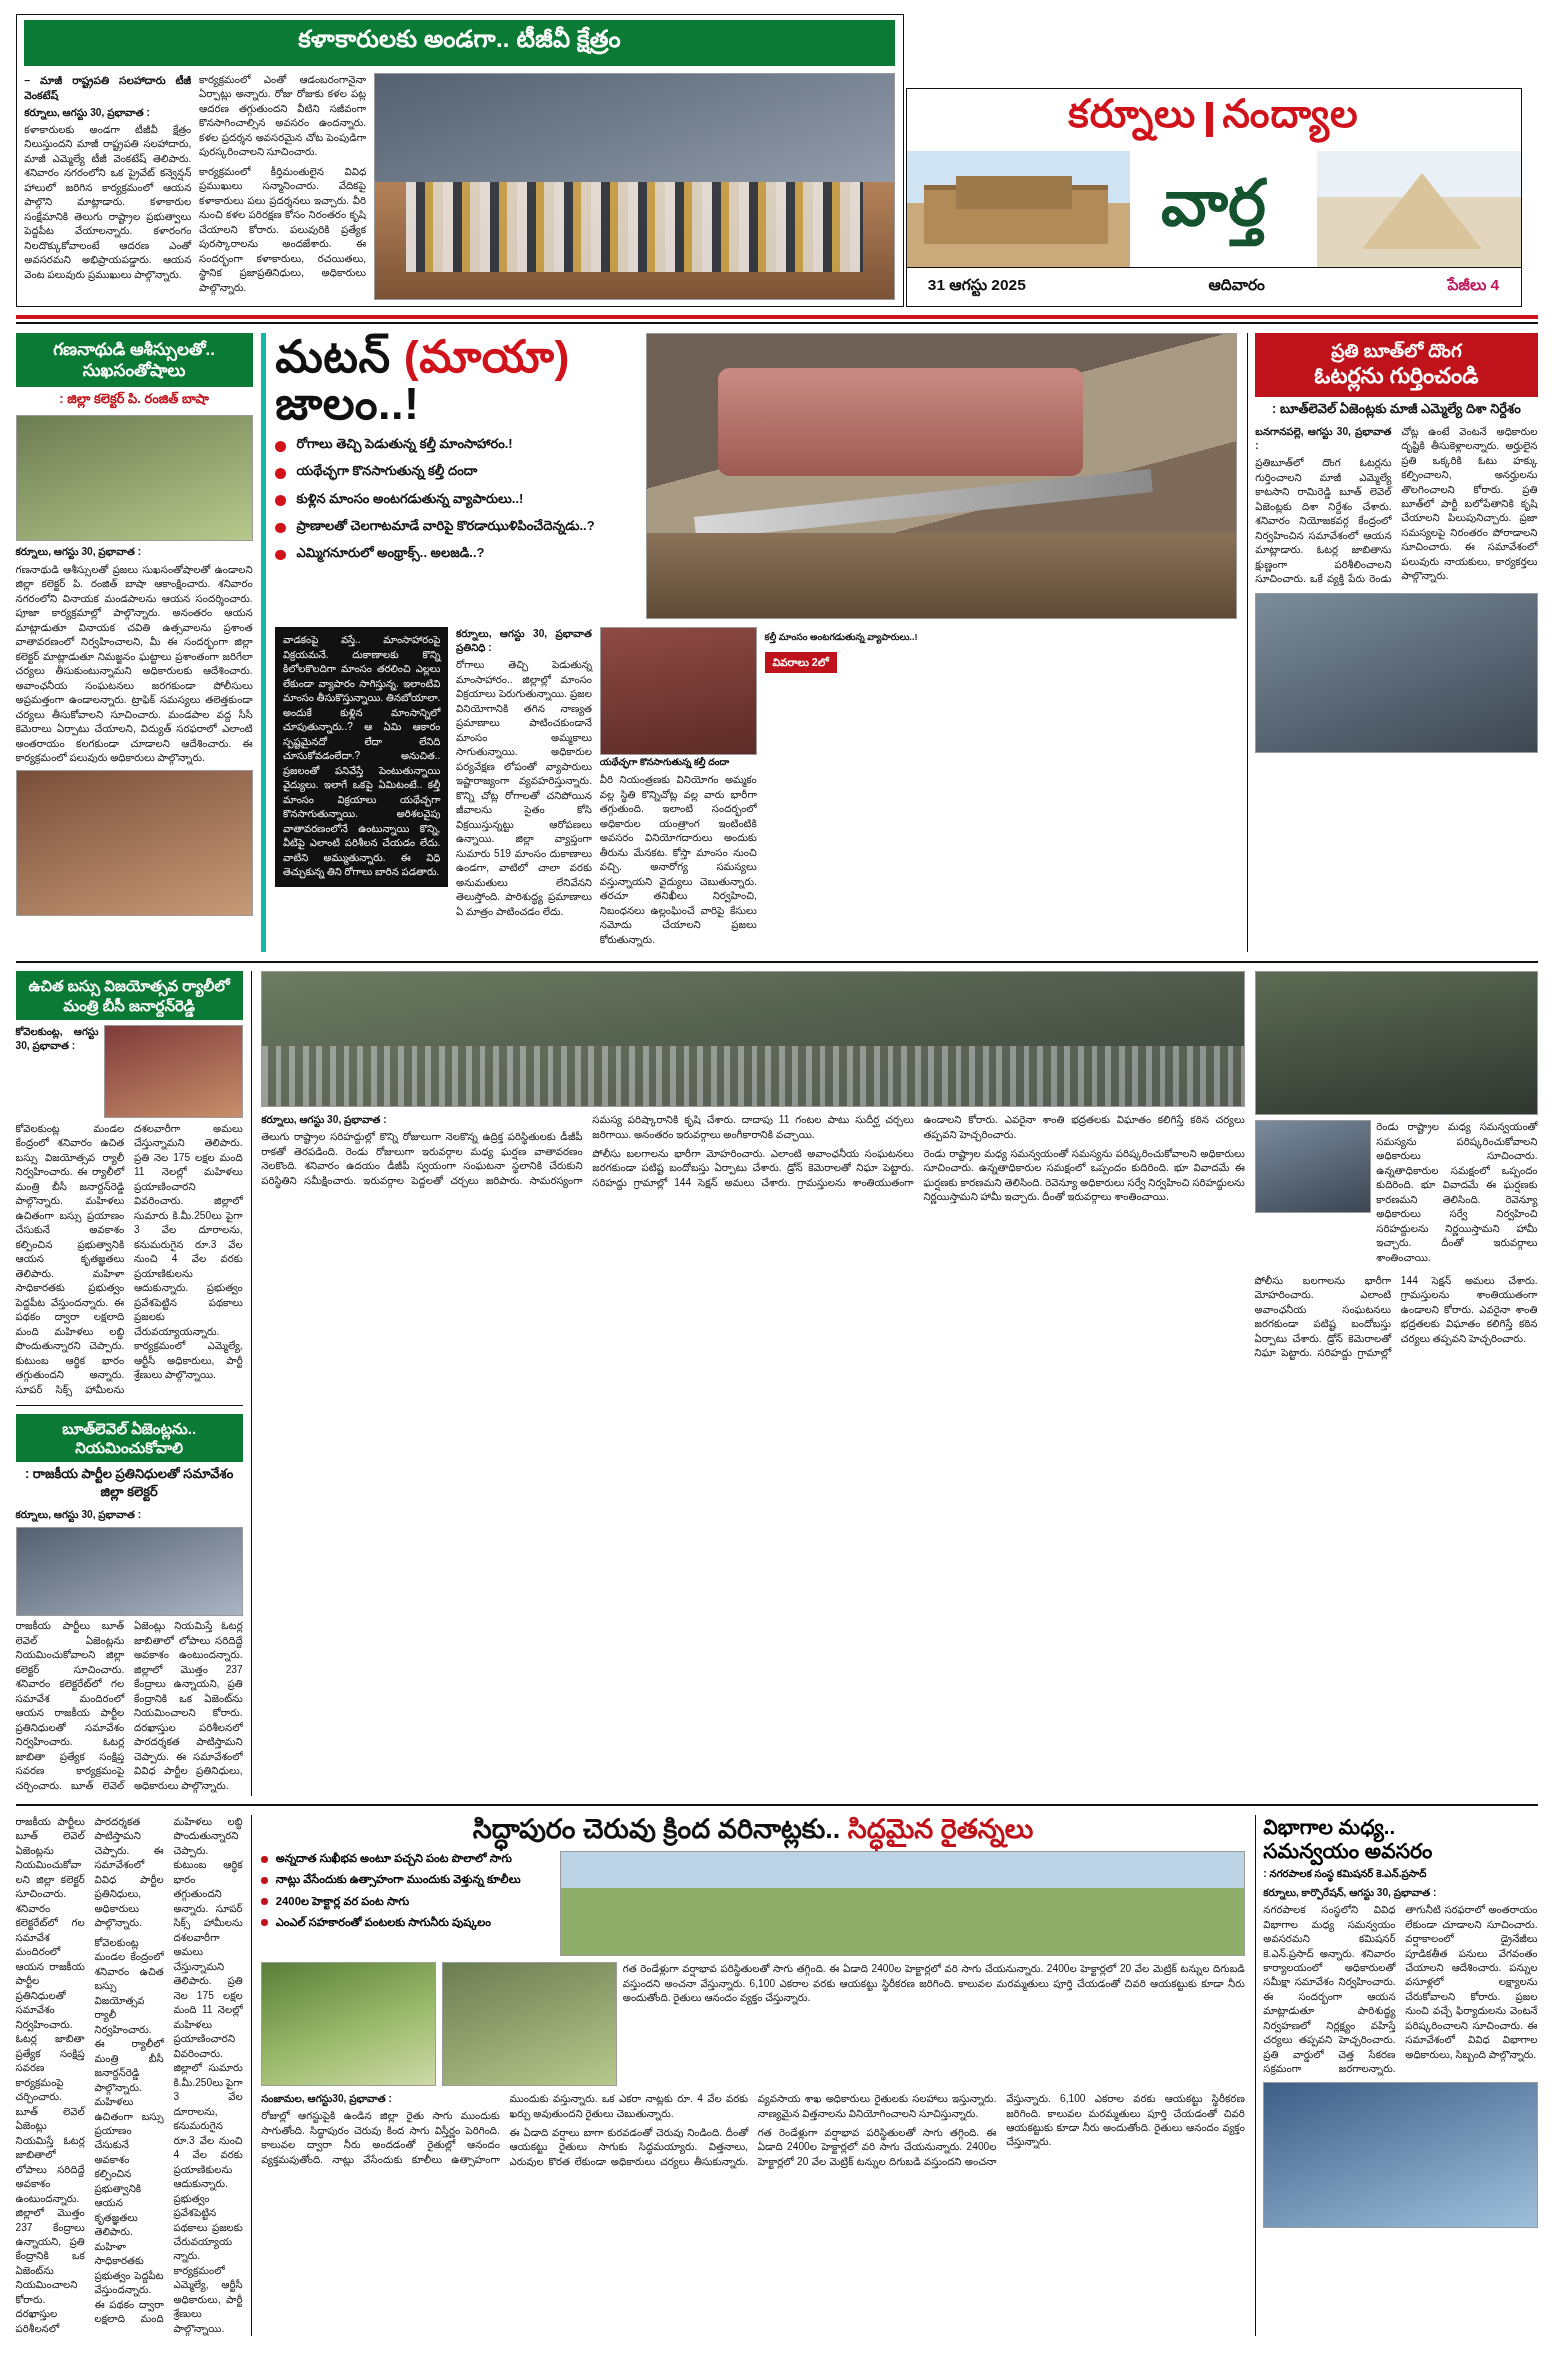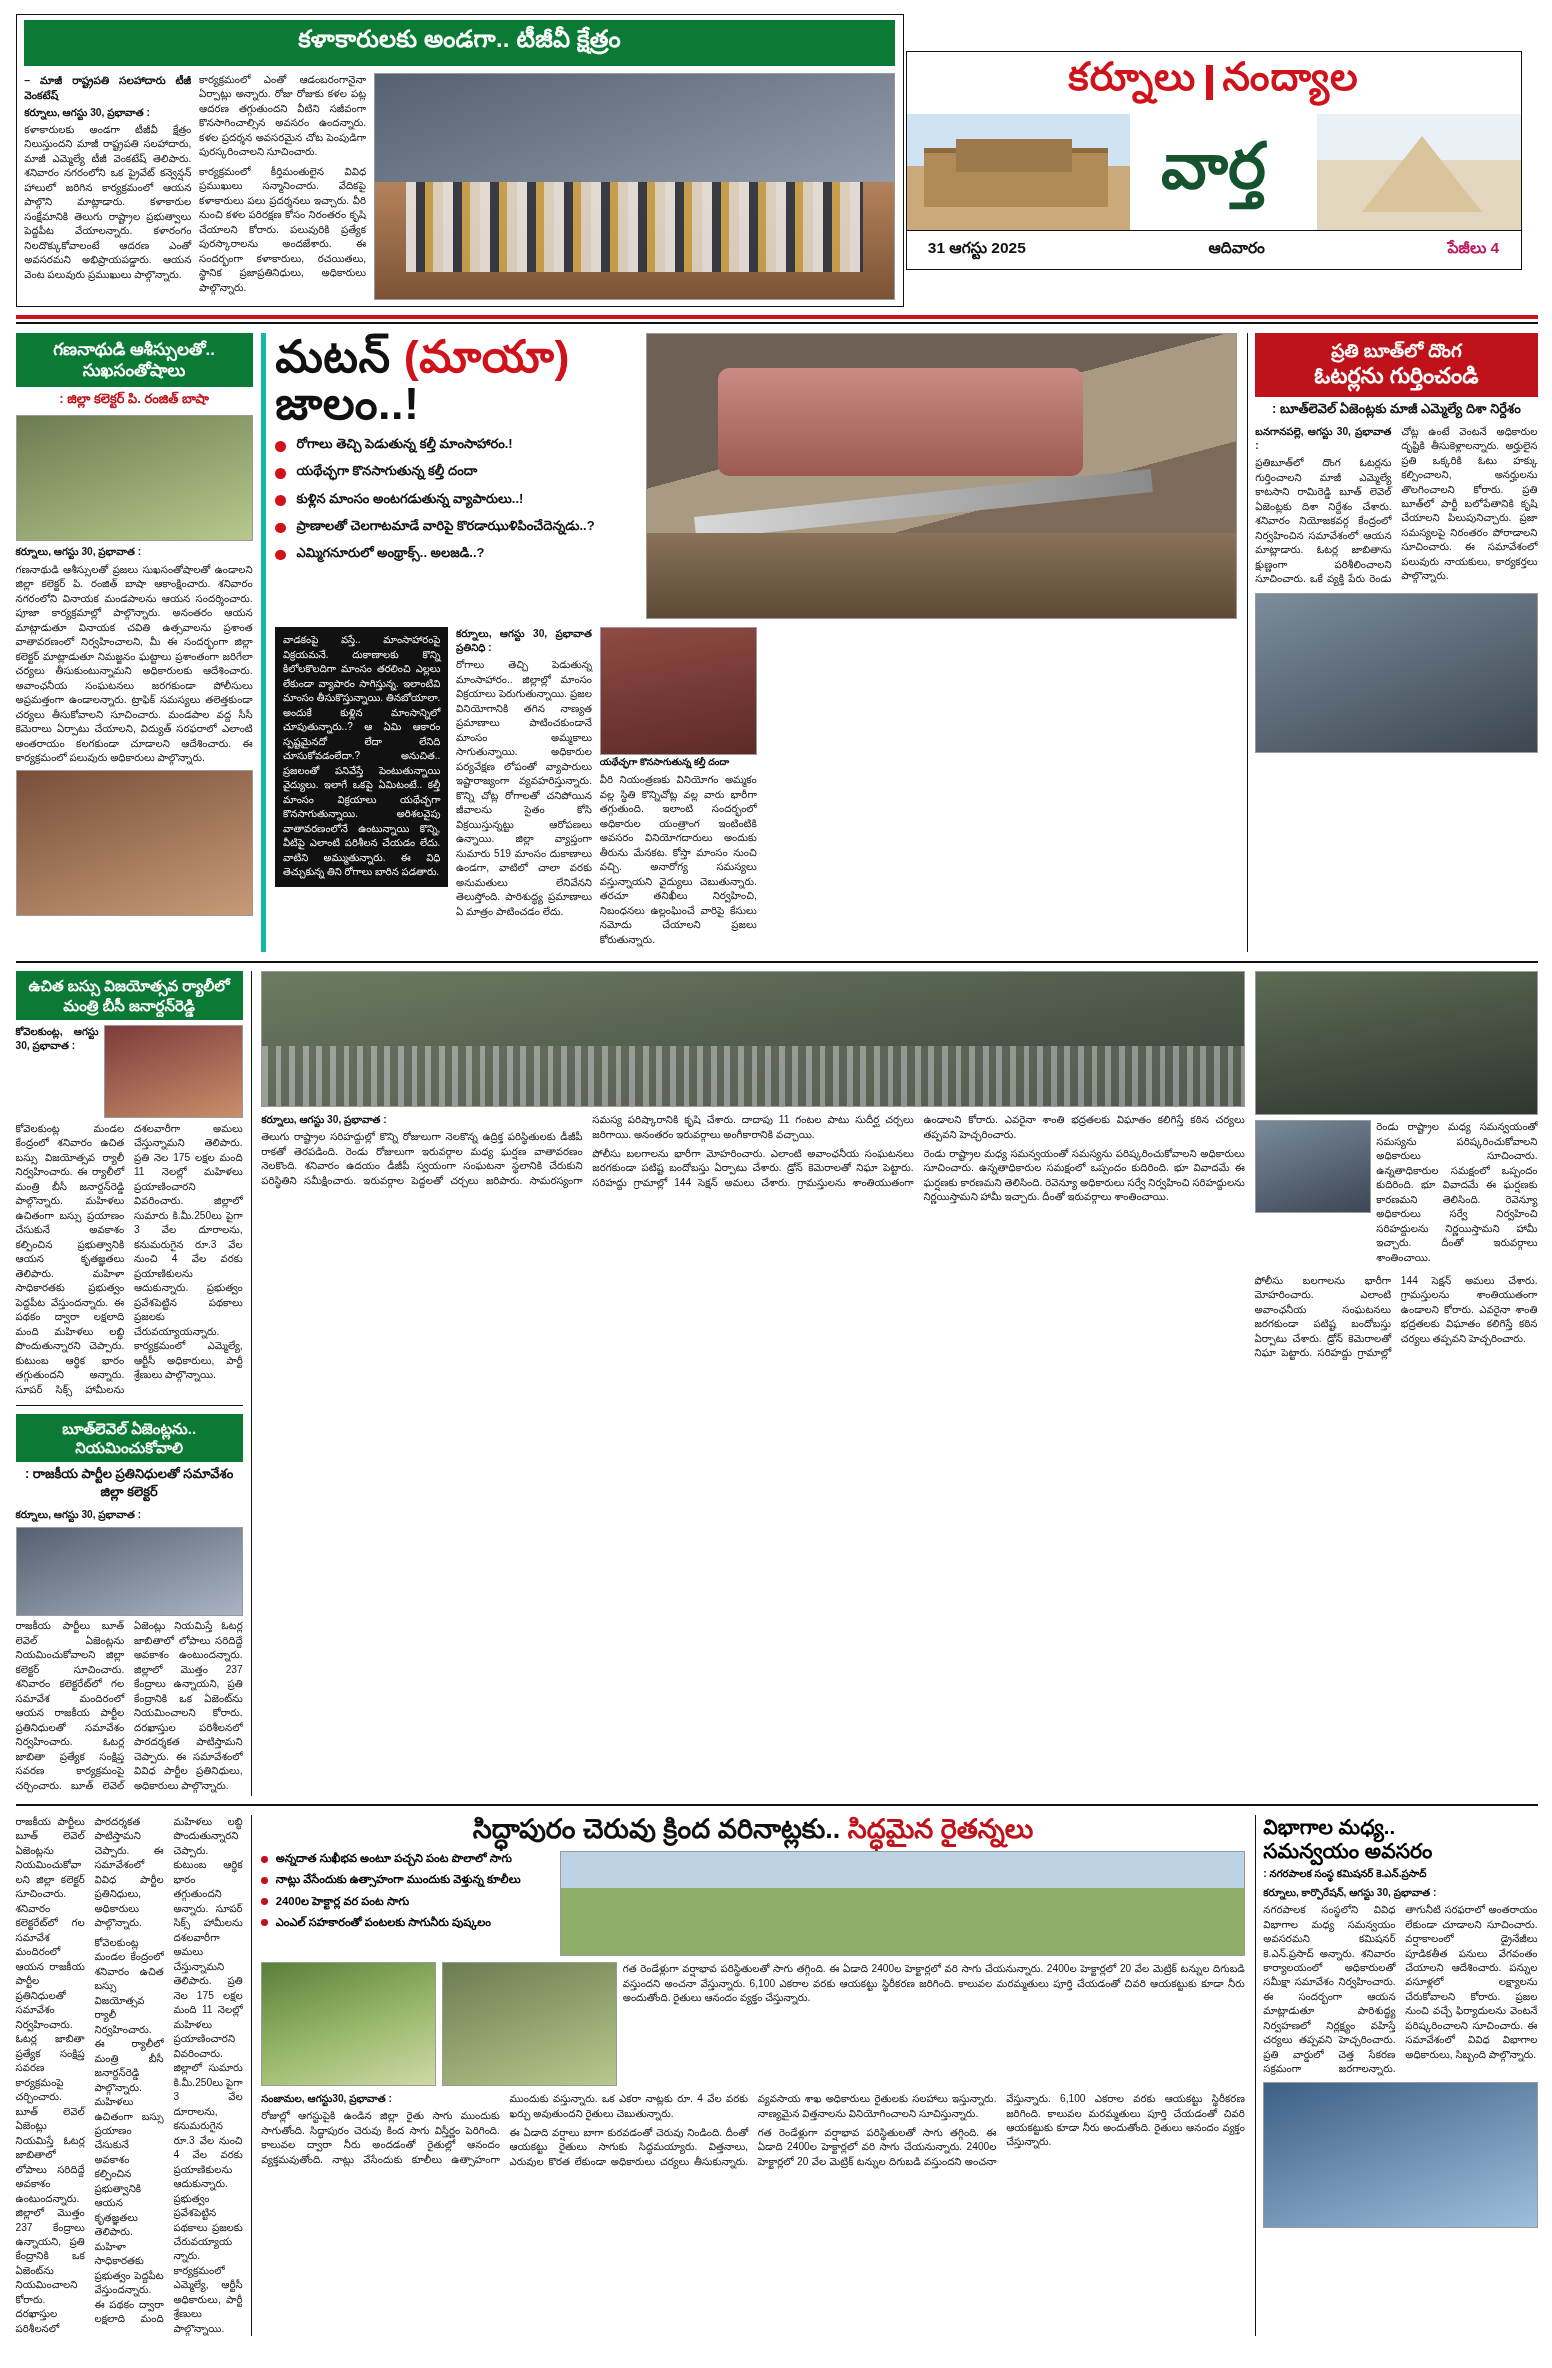--- a/index.html
+++ b/index.html
@@ -20,21 +20,21 @@
   .tel { font-family:"Liberation Sans", sans-serif; }
   .body-col {
     font-size:10.2px; line-height:1.42; color:#111;
     text-align:justify; word-break:break-word; hyphens:auto;
   }
   .body-col p { margin:0 0 4.9px 0; }
   .lead { font-weight:bold; }
   .dateline { font-weight:bold; font-size:10.2px; margin-bottom:2.9px; }
 
   
-  .topbar { display:flex; gap:2px; align-items:center; }
+  .topbar { display:flex; gap:2px; align-items:flex-end; }
   .topleft {
     width:888px; border:1.9px solid #111; padding:5.8px 7.8px 5.8px 7.8px;
     display:flex; flex-direction:column;
   }
   .green-head {
     background:#0a7a34; color:#fff; text-align:center;
     font-size:24px; font-weight:bold; padding:4.9px 5.8px 6.8px 5.8px; letter-spacing:0.2px;
   }
   .topleft-body { display:flex; gap:7.8px; margin-top:6.8px; flex:1; }
   .topleft-col { width:167px; }
@@ -263,20 +263,25 @@
           <div class="dateline">కర్నూలు, ఆగస్టు 30, ప్రభావాత ప్రతినిధి :</div>
           <p>రోగాలు తెచ్చి పెడుతున్న మాంసాహారం.. జిల్లాల్లో మాంసం విక్రయాలు పెరుగుతున్నాయి. ప్రజల వినియోగానికి తగిన నాణ్యత ప్రమాణాలు పాటించకుండానే మాంసం అమ్మకాలు సాగుతున్నాయి. అధికారుల పర్యవేక్షణ లోపంతో వ్యాపారులు ఇష్టారాజ్యంగా వ్యవహరిస్తున్నారు. కొన్ని చోట్ల రోగాలతో చనిపోయిన జీవాలను సైతం కోసి విక్రయిస్తున్నట్టు ఆరోపణలు ఉన్నాయి. జిల్లా వ్యాప్తంగా సుమారు 519 మాంసం దుకాణాలు ఉండగా, వాటిలో చాలా వరకు అనుమతులు లేనివేనని తెలుస్తోంది. పారిశుద్ధ్య ప్రమాణాలు ఏ మాత్రం పాటించడం లేదు.</p>
         </div>
         <div style="width:157px;">
           <div class="photo" style="height:128px;background:linear-gradient(170deg,#8f4a44,#5d2b27);"></div>
           <div class="cap tel">యథేచ్ఛగా కొనసాగుతున్న కల్తీ దందా</div>
           <div class="body-col">
             <p>వీరి నియంత్రణకు వినియోగం అమ్మకం వల్ల స్థితి కొన్నిచోట్ల వల్ల వారు భారీగా తగ్గుతుంది. ఇలాంటి సందర్భంలో అధికారుల యంత్రాంగ ఇంటింటికి అవసరం వినియోగదారులు అందుకు తీరును మేనకట. కోస్తా మాంసం నుంచి వచ్చి. అనారోగ్య సమస్యలు వస్తున్నాయని వైద్యులు చెబుతున్నారు. తరచూ తనిఖీలు నిర్వహించి, నిబంధనలు ఉల్లంఘించే వారిపై కేసులు నమోదు చేయాలని ప్రజలు కోరుతున్నారు.</p>
           </div>
         </div>
+        <div style="flex:1;" class="body-col">
+          <p></p>
+          <div class="cap tel">కల్తీ మాంసం అంటగడుతున్న వ్యాపారులు..!</div>
+          <div class="redtag tel">వివరాలు 2లో</div>
+        </div>
       </div>
     </div>
 
     <div class="col-right2">
       <div class="hl-red tel">
         <div>ప్రతి బూత్‌లో దొంగ</div>
         <div style="font-size:22px;">ఓటర్లను గుర్తించండి</div>
       </div>
       <div class="sub-red tel" style="color:#111;">: బూత్‌లెవెల్ ఏజెంట్లకు మాజీ ఎమ్మెల్యే దిశా నిర్దేశం</div>
       <div class="body-col two-col" style="margin-top:2.9px;">

